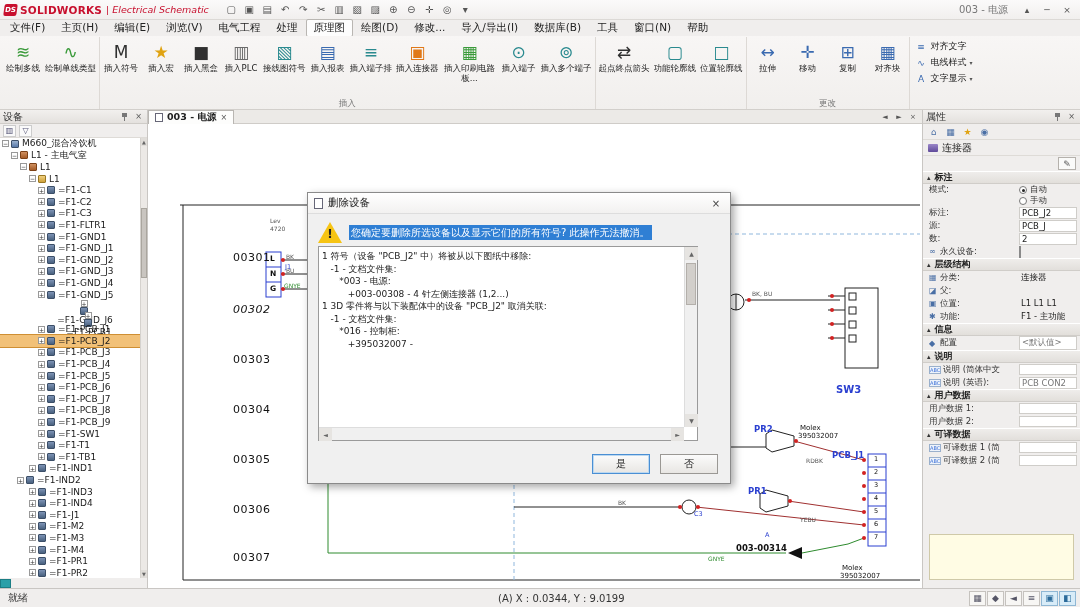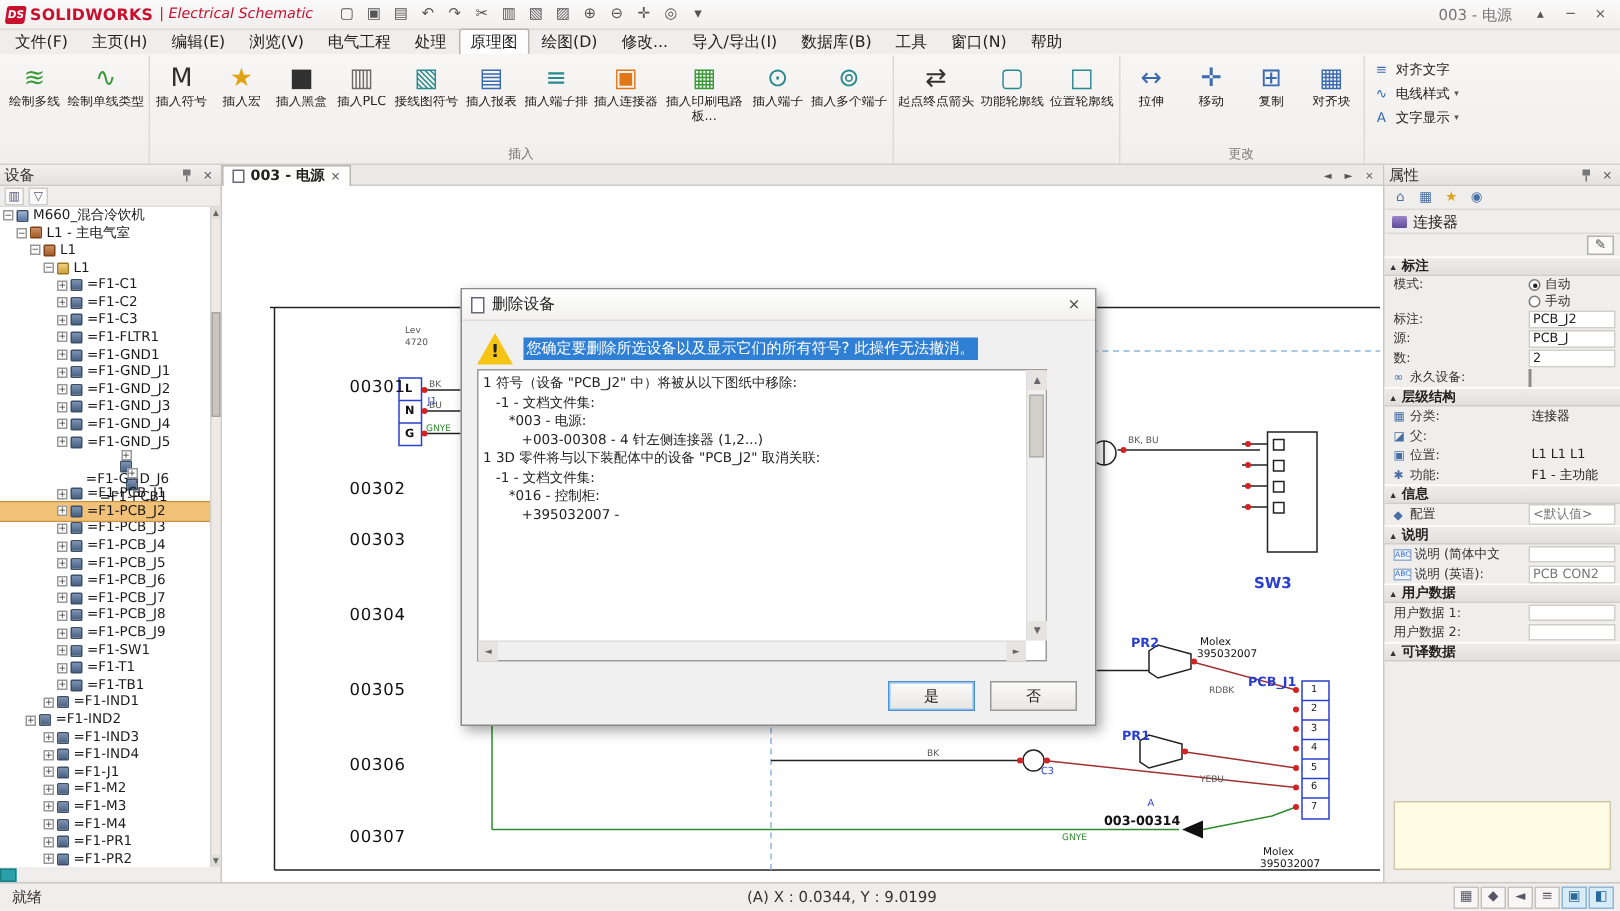--- a/index.html
+++ b/index.html
@@ -671,21 +671,21 @@
           <circle cx="716" cy="414" r="2"></circle>
         <circle cx="532" cy="383" r="2"></circle>
           <circle cx="550" cy="383" r="2"></circle>
         <circle cx="648" cy="317" r="2"></circle>
           <circle cx="642" cy="377" r="2"></circle>
       </g>
     </svg>
     <div>
 
     <span class="slabel wnum" style="left: 85px; top: 127px;">00301</span>
-        <span class="slabel wnum" style="left: 85px; top: 195px;">00302</span>
+        <span class="slabel wnum" style="left: 85px; top: 179px; font-style: italic;">00302</span>
         <span class="slabel wnum" style="left: 85px; top: 229px;">00303</span>
         <span class="slabel wnum" style="left: 85px; top: 279px;">00304</span>
         <span class="slabel wnum" style="left: 85px; top: 329px;">00305</span>
         <span class="slabel wnum" style="left: 85px; top: 379px;">00306</span>
         <span class="slabel wnum" style="left: 85px; top: 427px;">00307</span>
         <span class="slabel pin" style="left: 122px; top: 130px;">L</span>
         <span class="slabel pin" style="left: 122px; top: 145px;">N</span>
         <span class="slabel pin" style="left: 122px; top: 160px;">G</span>
         <span class="slabel blue-t" style="left: 137px; top: 124px;">J1</span>
         <span class="slabel tinyg" style="left: 138px; top: 129px;">BK</span>
@@ -859,20 +859,34 @@
       <div class="prow">
         <span class="plabel">用户数据 2:</span>
         <span class="pval"></span>
       </div>
     </div>
 
   <div class="sec-h">
     <span class="sec-tri">▴</span>
     <span>可译数据</span>
   </div>
+  <div class="fields">
+
+      <div class="prow">
+        <span class="picon abc">ABC</span>
+        <span class="plabel">可译数据 1 (简</span>
+        <span class="pval"></span>
+      </div>
+
+      <div class="prow">
+        <span class="picon abc">ABC</span>
+        <span class="plabel">可译数据 2 (简</span>
+        <span class="pval"></span>
+      </div>
+    </div>
 
   <div class="note-box"></div>
 </div>
 
 <div class="statusbar">
   <span class="sb-left">就绪</span>
   <span class="sb-coords">(A) X : 0.0344, Y : 9.0199</span>
   <div class="sb-icons">
 
   <span class="sb-ic">▦</span>

